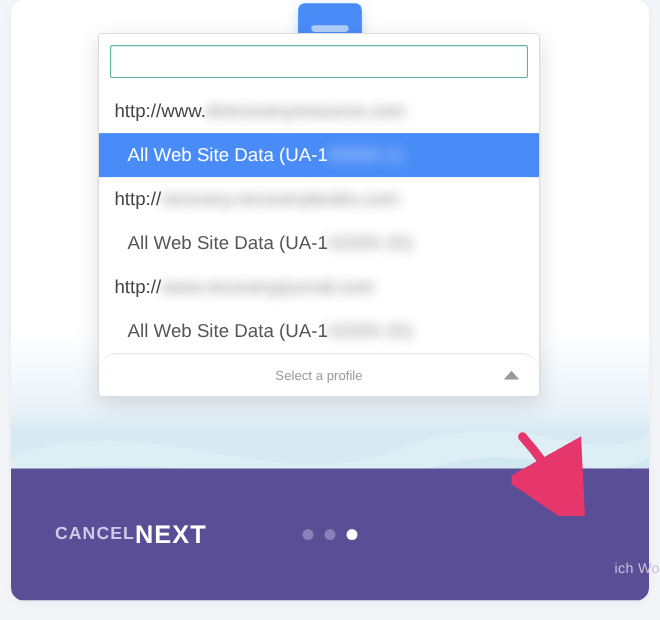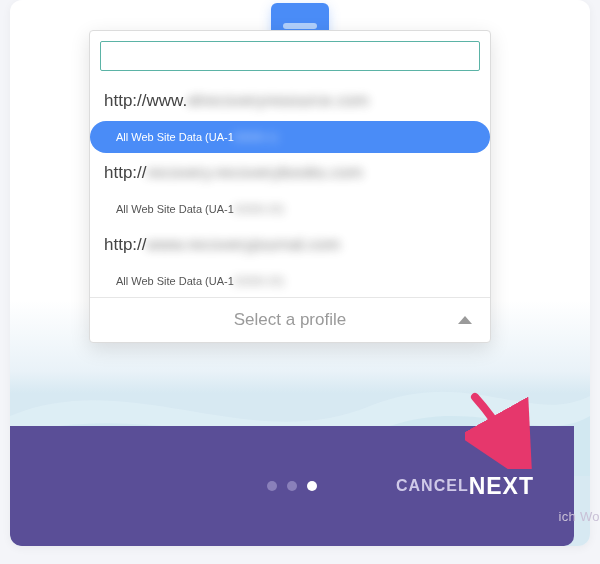--- a/index.html
+++ b/index.html
@@ -58,26 +58,26 @@
       bottom: 70px;
       left: 0;
       right: 0;
       height: 120px;
       pointer-events: none;
     }
     .footer {
       position: absolute;
       bottom: 0;
       left: 0;
-      right: 16px;
+      right: 0;
       height: 120px;
       background: #5a4e97;
       display: flex;
       align-items: center;
-      justify-content: flex-end;
+      justify-content: flex-start;
       padding: 0 40px;
       border-radius: 0 0 10px 10px;
     }
     .footer .cancel {
       color: #cfc9e8;
       font-weight: 700;
       letter-spacing: 1px;
       font-size: 16px;
       cursor: pointer;
     }
@@ -134,46 +134,46 @@
     .group-header {
       padding: 10px 14px;
       font-size: 17px;
       color: #444;
       display: flex;
       align-items: baseline;
       gap: 0;
     }
     .profile-item {
       padding: 10px 14px 10px 26px;
-      font-size: 11px;
+      font-size: 17px;
       color: #555;
       cursor: pointer;
       display: flex;
       align-items: baseline;
-      border-radius: 18px;
     }
     .profile-item.selected {
       background: #4a8cf7;
       color: #ffffff;
     }
     .blur-text {
       filter: blur(5px);
       opacity: 0.65;
       display: inline-block;
     }
     .select-footer {
       border-top: 1px solid #e6e6e6;
       padding: 12px 14px;
       display: flex;
       align-items: center;
       justify-content: center;
       position: relative;
       color: #9a9a9a;
-      font-size: 17px;
-      cursor: pointer;
+      font-size: 12px;
+      cursor: pointer;
+      border-radius: 16px;
     }
     .select-footer .caret {
       position: absolute;
       right: 18px;
       width: 0;
       height: 0;
       border-left: 7px solid transparent;
       border-right: 7px solid transparent;
       border-bottom: 8px solid #9a9a9a;
     }

